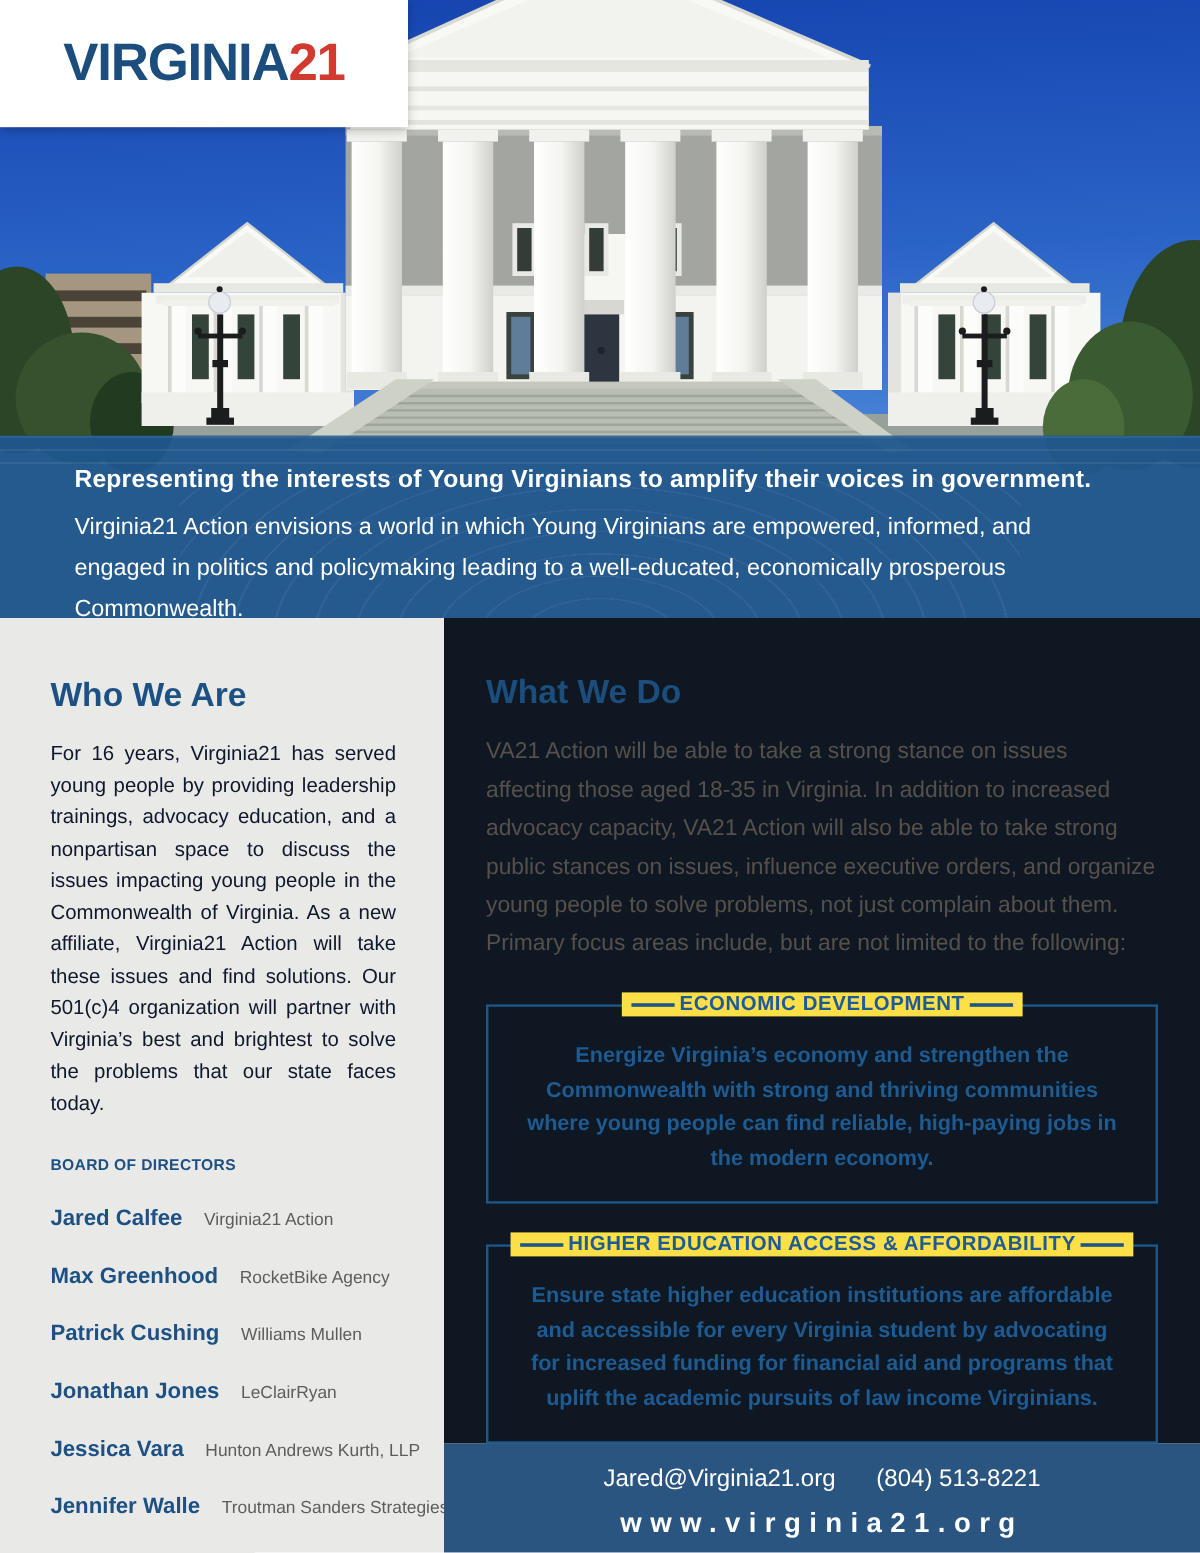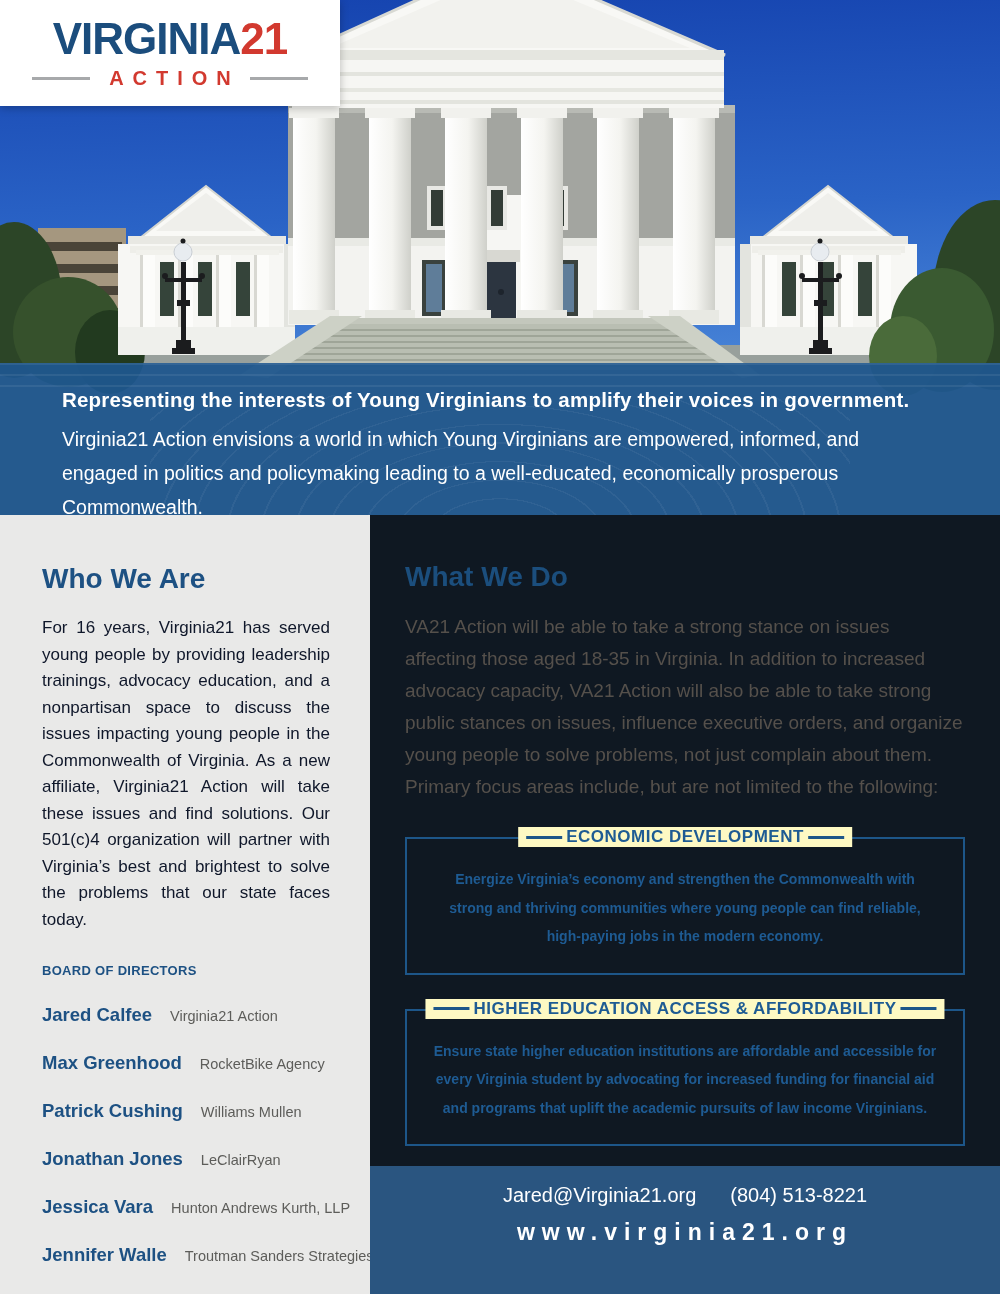--- a/index.html
+++ b/index.html
@@ -45,24 +45,24 @@
 
   .board-title{font-size:13px;font-weight:bold;color:#1d5183;margin:30px 0 0 0;letter-spacing:.3px;}
   .member{display:flex;align-items:baseline;gap:18px;margin-top:26px;white-space:nowrap;}
   .member-name{font-size:18.5px;font-weight:bold;color:#1d5183;}
   .member-org{font-size:14.5px;color:#5d5d5a;}
 
   .what-body{font-size:19px;line-height:32px;color:#55504b;margin:18px 0 0 0;max-width:560px;}
 
   .focus-box{position:relative;border:2px solid #1d5689;margin-top:34px;padding:20px 26px 22px 26px;}
   .focus-title{position:absolute;top:-12px;left:50%;transform:translateX(-50%);
-               background:#fef9c3;padding:0 8px;display:flex;align-items:center;gap:4px;white-space:nowrap;}
+               background:#fde047;padding:0 8px;display:flex;align-items:center;gap:4px;white-space:nowrap;}
   .focus-dash{width:36px;height:3px;background:#1d5689;}
   .focus-title-text{font-size:17px;font-weight:bold;color:#1e5b93;letter-spacing:.5px;}
-  .focus-body{font-size:14px;line-height:28.5px;color:#1e5b93;text-align:center;margin:6px 0 0 0;font-weight:bold;}
+  .focus-body{font-size:18px;line-height:28.5px;color:#1e5b93;text-align:center;margin:6px 0 0 0;font-weight:bold;}
 
   
   .footer{height:128px;background:#2a5580;color:#ffffff;text-align:center;box-sizing:border-box;padding-top:18px;}
   .footer-line1{font-size:20px;display:flex;justify-content:center;gap:34px;}
   .footer-site{font-size:23px;font-weight:bold;letter-spacing:7px;margin-top:12px;}
   a.plain{color:#ffffff;text-decoration:none;}
 </style>
 </head>
 <body>
 
@@ -270,25 +270,20 @@
       <g>
         <ellipse cx="995" cy="295" rx="62" ry="95" fill="#2c4527"></ellipse>
         <ellipse cx="942" cy="330" rx="52" ry="62" fill="#3a5a31"></ellipse>
         <ellipse cx="903" cy="356" rx="34" ry="40" fill="#4a6b3a"></ellipse>
       </g>
     </svg>
   </div>
 
   <div class="logo-box">
     <div class="logo-line1"><span class="logo-blue">VIRGINIA</span><span class="logo-red">21</span></div>
-    <div class="logo-line2">
-      <span class="logo-rule"></span>
-      <span class="logo-action">ACTION</span>
-      <span class="logo-rule"></span>
-    </div>
   </div>
 
   <div class="banner">
     <p class="banner-headline">Representing the interests of Young Virginians to amplify their voices in government.</p>
     <p class="banner-body">Virginia21 Action envisions a world in which Young Virginians are empowered, informed, and engaged in politics and policymaking leading to a well-educated, economically prosperous Commonwealth.</p>
   </div>
 
   <div class="content">
 
     <div class="col-left">

